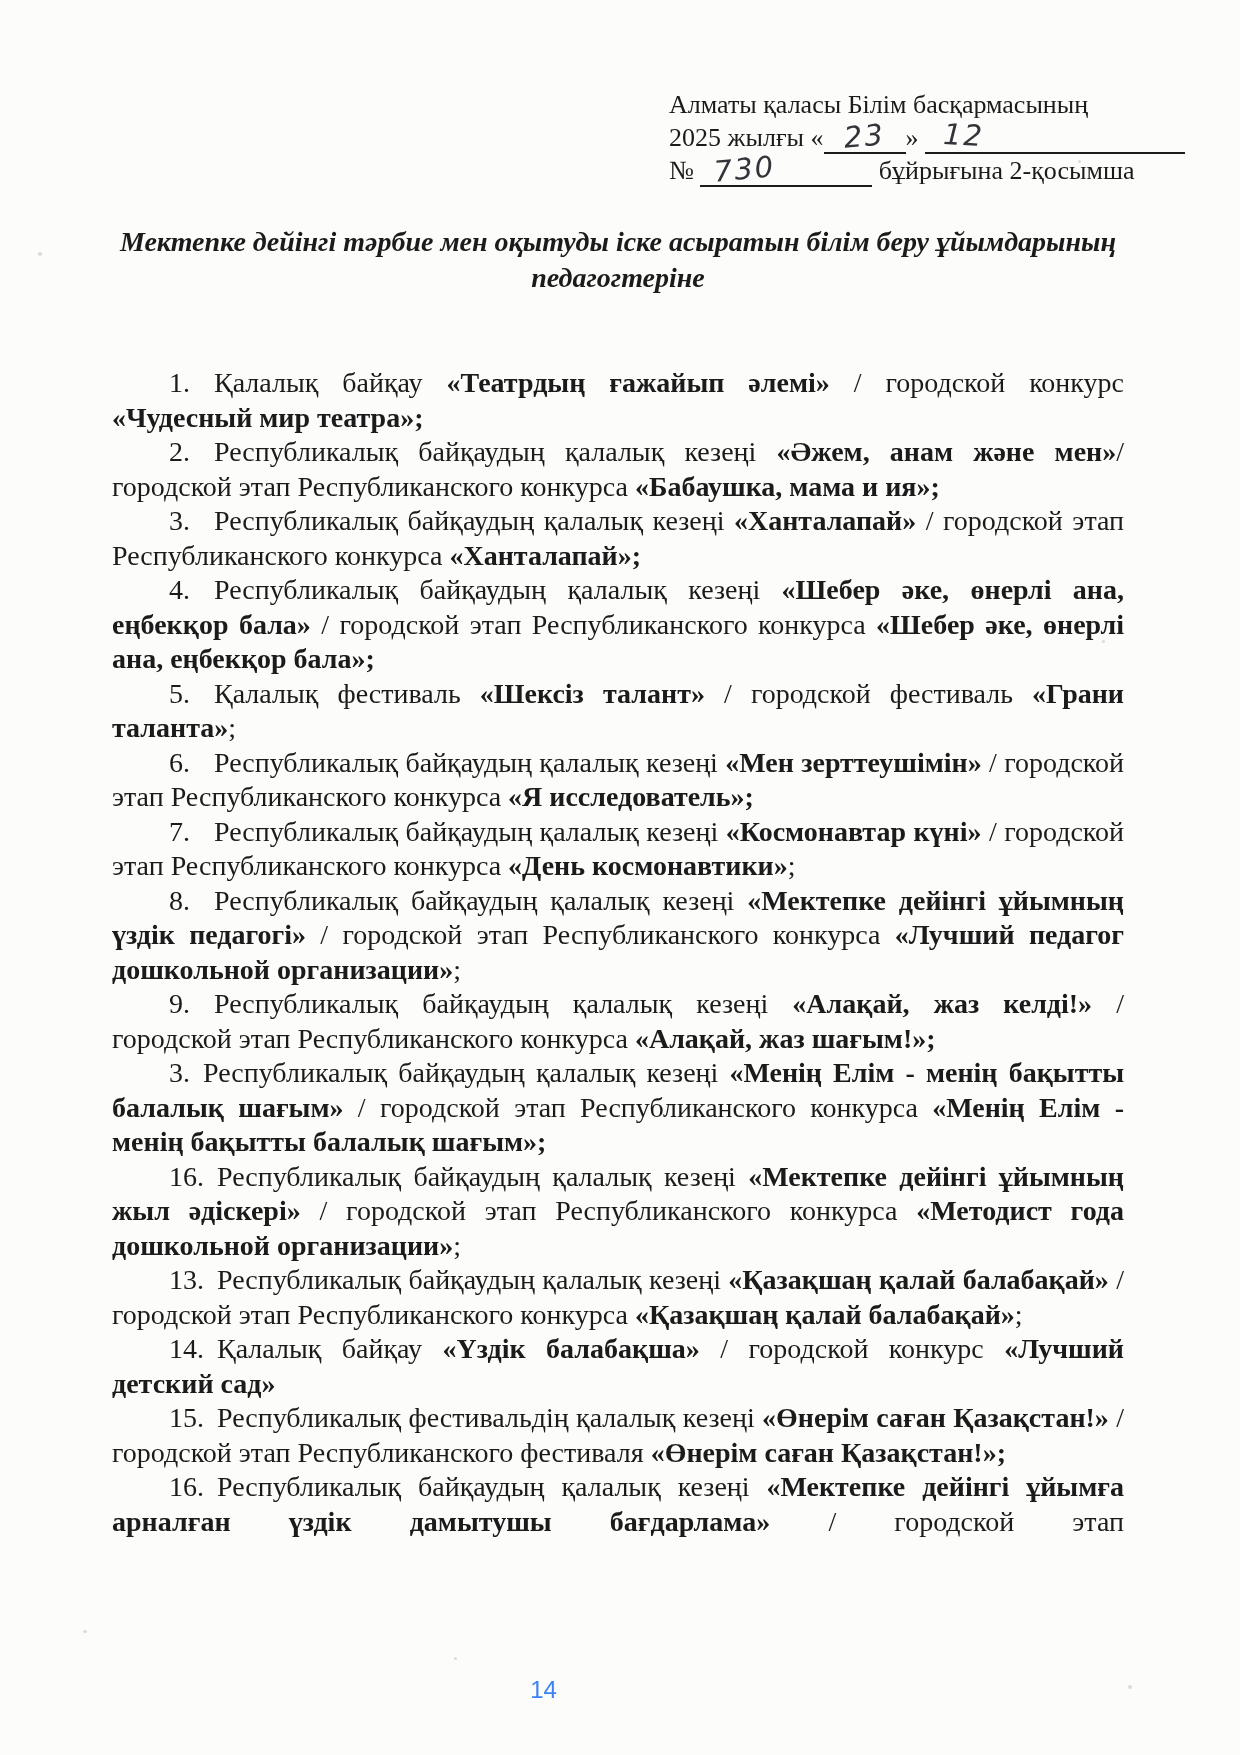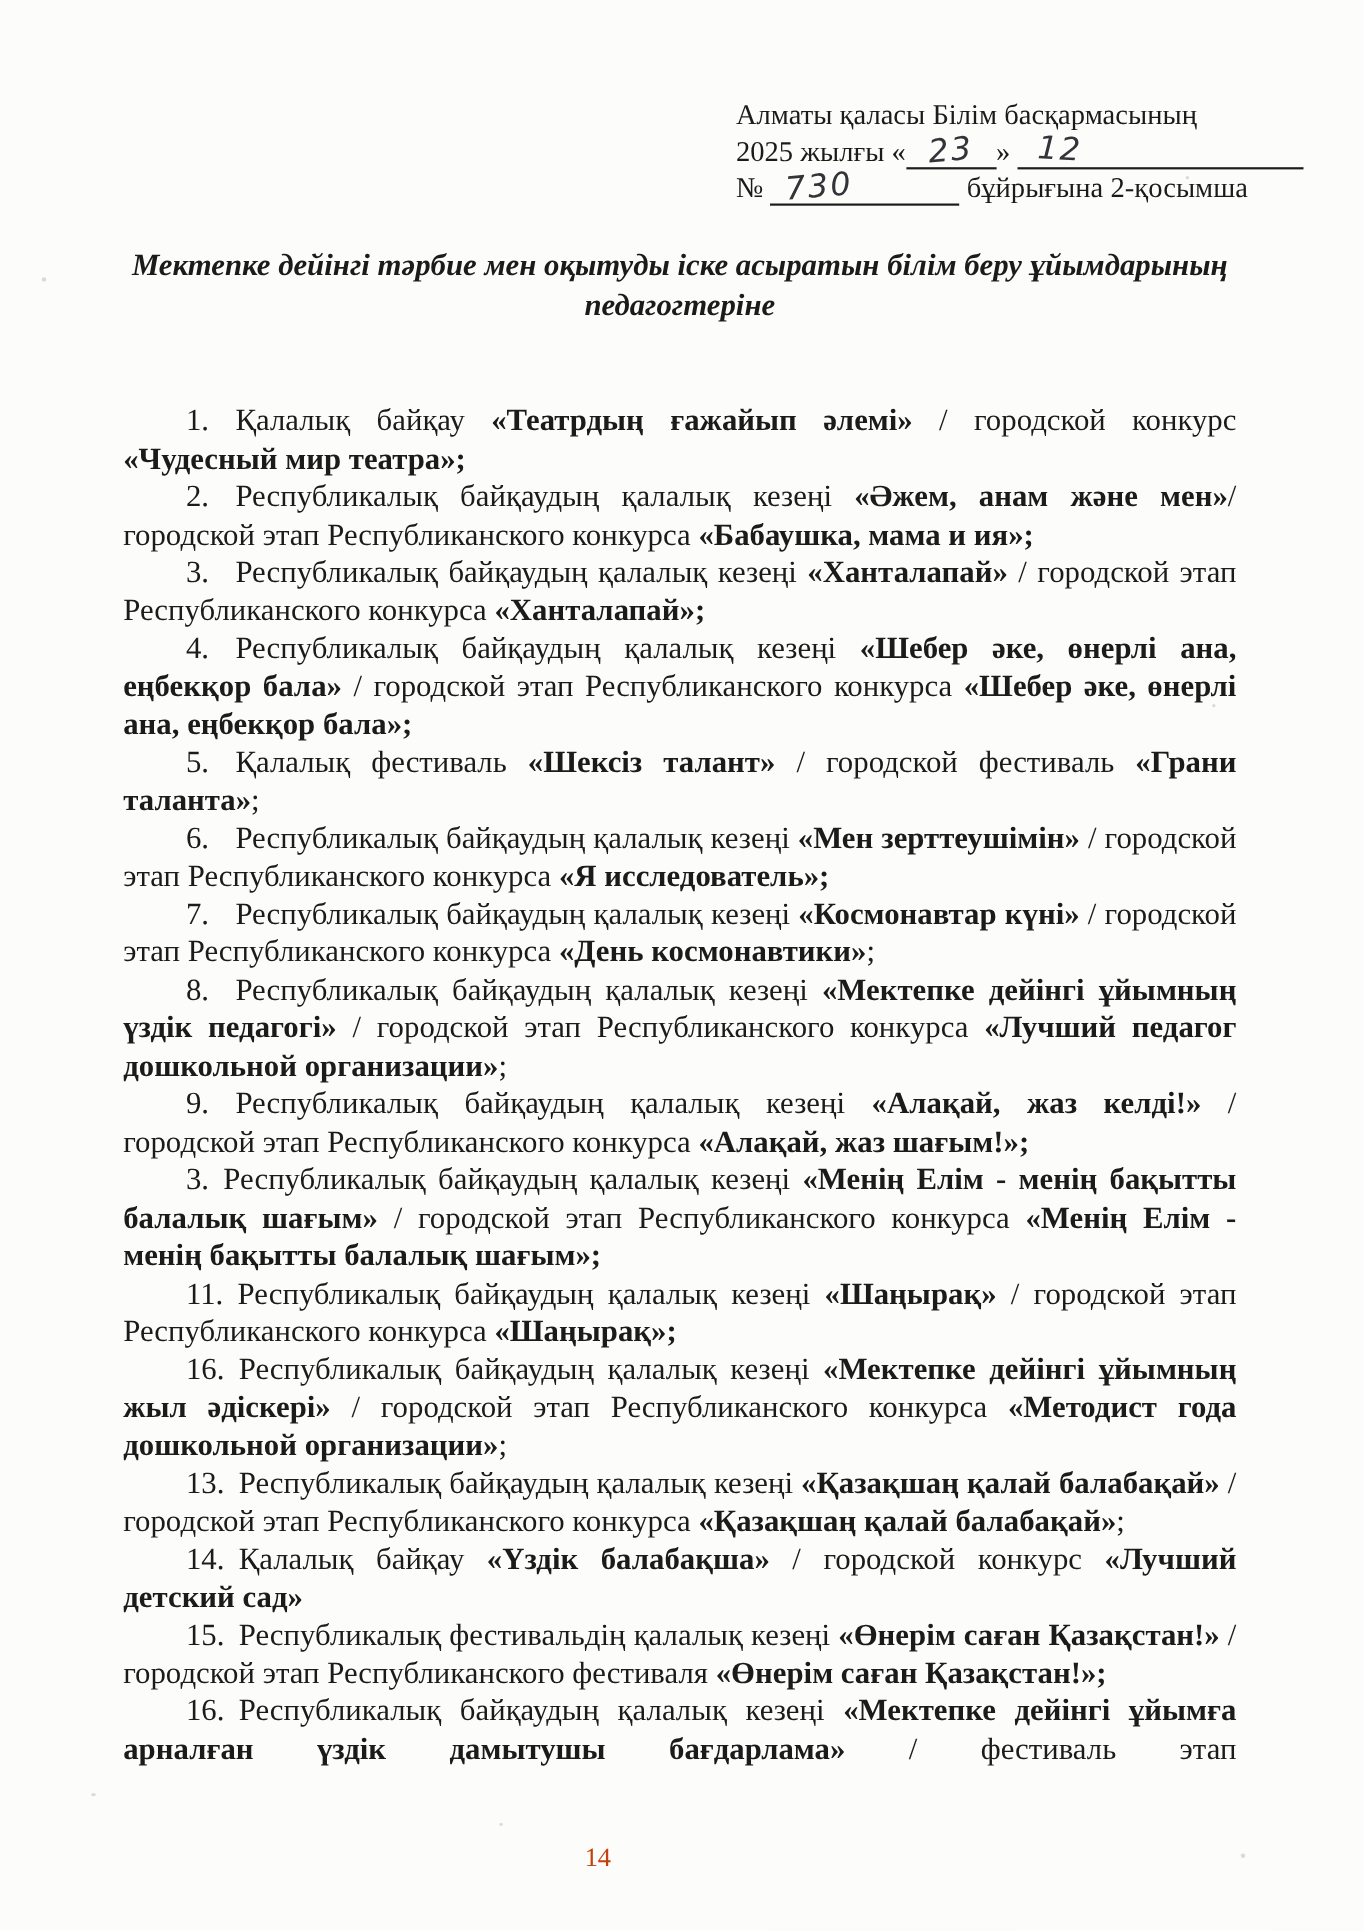--- a/index.html
+++ b/index.html
@@ -71,23 +71,23 @@
   .num.wide{margin-right:24px;}
   .b{font-weight:bold;}
   .list p:last-child{text-align-last:justify;}
   
   .footer{
     position:absolute;
     left:0;
     top:1676px;
     width:1087px;
     text-align:center;
-    font-family:Liberation Serif, serif;
+    font-family:Liberation Sans, sans-serif;
     font-size:24px;
-    color:#c2410c;
+    color:#3b82f6;
   }
   
   .speck{
     position:absolute;
     background:#9a9a96;
     border-radius:50%;
     opacity:.35;
   }
 </style>
 </head>
@@ -113,26 +113,25 @@
       <p class="item"><span class="num wide">1.</span><span>Қалалық байқау </span><span class="b">«Театрдың ғажайып әлемі»</span><span> / городской конкурс </span><span class="b">«Чудесный мир театра»;</span></p>
       <p class="item"><span class="num wide">2.</span><span>Республикалық байқаудың қалалық кезеңі </span><span class="b">«Әжем, анам және мен»</span><span>/ городской этап Республиканского конкурса </span><span class="b">«Бабаушка, мама и ия»;</span></p>
       <p class="item"><span class="num wide">3.</span><span>Республикалық байқаудың қалалық кезеңі </span><span class="b">«Ханталапай»</span><span> / городской этап Республиканского конкурса </span><span class="b">«Ханталапай»;</span></p>
       <p class="item"><span class="num wide">4.</span><span>Республикалық байқаудың қалалық кезеңі </span><span class="b">«Шебер әке, өнерлі ана, еңбекқор бала»</span><span> / городской этап Республиканского конкурса </span><span class="b">«Шебер әке, өнерлі ана, еңбекқор бала»;</span></p>
       <p class="item"><span class="num wide">5.</span><span>Қалалық фестиваль </span><span class="b">«Шексіз талант»</span><span> / городской фестиваль </span><span class="b">«Грани таланта»</span><span>;</span></p>
       <p class="item"><span class="num wide">6.</span><span>Республикалық байқаудың қалалық кезеңі </span><span class="b">«Мен зерттеушімін»</span><span> / городской этап Республиканского конкурса </span><span class="b">«Я исследователь»;</span></p>
       <p class="item"><span class="num wide">7.</span><span>Республикалық байқаудың қалалық кезеңі </span><span class="b">«Космонавтар күні»</span><span> / городской этап Республиканского конкурса </span><span class="b">«День космонавтики»</span><span>;</span></p>
       <p class="item"><span class="num wide">8.</span><span>Республикалық байқаудың қалалық кезеңі </span><span class="b">«Мектепке дейінгі ұйымның үздік педагогі»</span><span> / городской этап Республиканского конкурса </span><span class="b">«Лучший педагог дошкольной организации»</span><span>;</span></p>
       <p class="item"><span class="num wide">9.</span><span>Республикалық байқаудың қалалық кезеңі </span><span class="b">«Алақай, жаз келді!»</span><span> / городской этап Республиканского конкурса </span><span class="b">«Алақай, жаз шағым!»;</span></p>
       <p class="item"><span class="num">3.</span><span>Республикалық байқаудың қалалық кезеңі </span><span class="b">«Менің Елім - менің бақытты балалық шағым»</span><span> / городской этап Республиканского конкурса </span><span class="b">«Менің Елім - менің бақытты балалық шағым»;</span></p>
-      <p class="item"><span class="num">11.</span><span>Республикалық байқаудың қалалық кезеңі </span><span class="b">«Шаңырақ»</span><span> / городской этап Республиканского конкурса </span><span class="b">«Шаңырақ»;</span></p>
       <p class="item"><span class="num">16.</span><span>Республикалық байқаудың қалалық кезеңі </span><span class="b">«Мектепке дейінгі ұйымның жыл әдіскері»</span><span> / городской этап Республиканского конкурса </span><span class="b">«Методист года дошкольной организации»</span><span>;</span></p>
       <p class="item"><span class="num">13.</span><span>Республикалық байқаудың қалалық кезеңі </span><span class="b">«Қазақшаң қалай балабақай»</span><span> / городской этап Республиканского конкурса </span><span class="b">«Қазақшаң қалай балабақай»</span><span>;</span></p>
       <p class="item"><span class="num">14.</span><span>Қалалық байқау </span><span class="b">«Үздік балабақша»</span><span> / городской конкурс </span><span class="b">«Лучший детский сад»</span></p>
       <p class="item"><span class="num">15.</span><span>Республикалық фестивальдің қалалық кезеңі </span><span class="b">«Өнерім саған Қазақстан!»</span><span> / городской этап Республиканского фестиваля </span><span class="b">«Өнерім саған Қазақстан!»;</span></p>
-      <p class="item"><span class="num">16.</span><span>Республикалық байқаудың қалалық кезеңі </span><span class="b">«Мектепке дейінгі ұйымға арналған үздік дамытушы бағдарлама»</span><span> / фестиваль этап</span></p>
+      <p class="item"><span class="num">16.</span><span>Республикалық байқаудың қалалық кезеңі </span><span class="b">«Мектепке дейінгі ұйымға арналған үздік дамытушы бағдарлама»</span><span> / городской этап</span></p>
     </div>
 
   <div class="footer">14</div>
 
   <div class="speck" style="left:38px;top:252px;width:4px;height:4px;"></div>
   <div class="speck" style="left:1078px;top:160px;width:3px;height:3px;"></div>
   <div class="speck" style="left:83px;top:1630px;width:4px;height:3px;"></div>
   <div class="speck" style="left:1128px;top:1685px;width:4px;height:4px;"></div>
   <div class="speck" style="left:454px;top:1657px;width:3px;height:3px;"></div>
   <div class="speck" style="left:1102px;top:640px;width:3px;height:3px;"></div>

